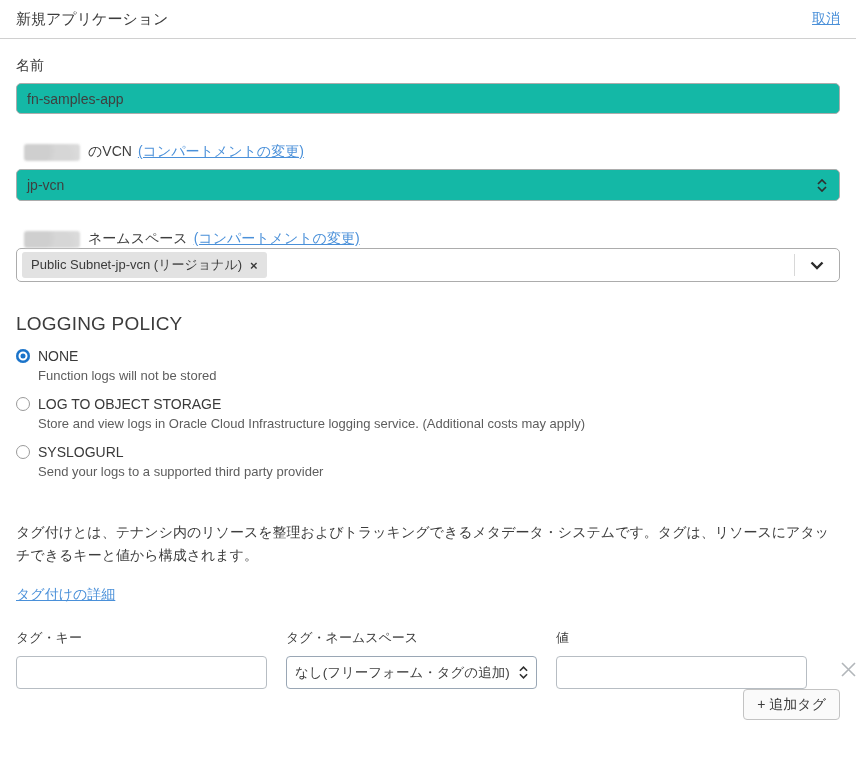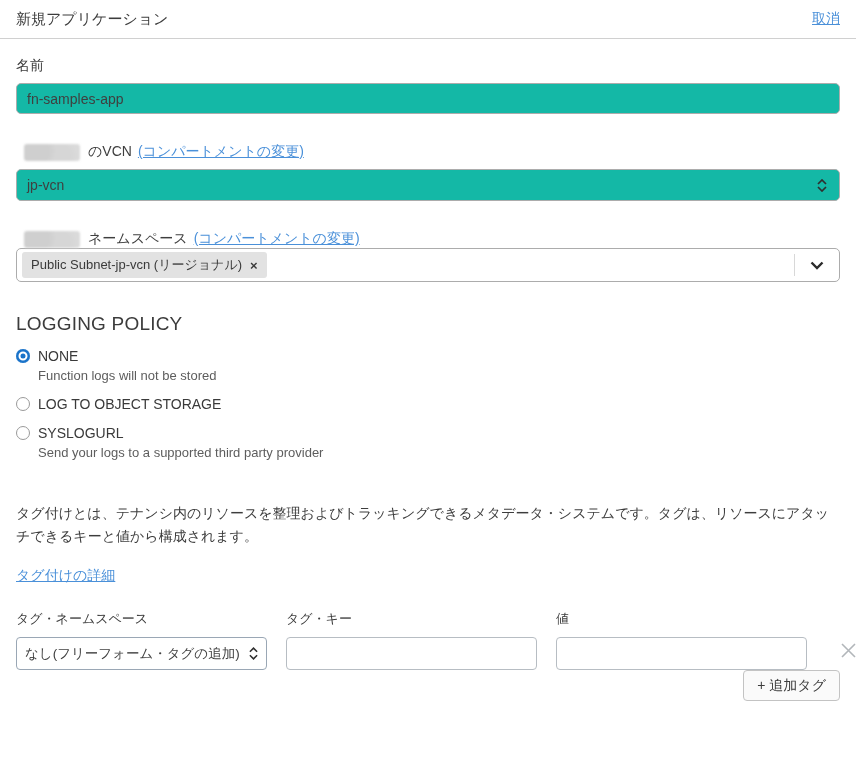--- a/index.html
+++ b/index.html
@@ -122,49 +122,50 @@
   <div class="radio-row">
     <span class="radio selected"></span>
     <span class="radio-label">NONE</span>
   </div>
   <div class="radio-desc">Function logs will not be stored</div>
 
   <div class="radio-row">
     <span class="radio"></span>
     <span class="radio-label">LOG TO OBJECT STORAGE</span>
   </div>
+  <div class="radio-desc">Store and view logs in Oracle Cloud Infrastructure logging service. (Additional costs may apply)</div>
 
   <div class="radio-row">
     <span class="radio"></span>
     <span class="radio-label">SYSLOGURL</span>
   </div>
   <div class="radio-desc">Send your logs to a supported third party provider</div>
 
   
   <div class="tag-intro">タグ付けとは、テナンシ内のリソースを整理およびトラッキングできるメタデータ・システムです。タグは、リソースにアタッチできるキーと値から構成されます。</div>
   <a class="link tag-details">タグ付けの詳細</a>
 
   <div class="tag-grid">
     <div class="tag-col">
+      <div class="tag-col-label">タグ・キー</div>
+      <input class="tag-input" type="text" value="" style="">
+    </div>
+    <div class="tag-col">
       <div class="tag-col-label">タグ・ネームスペース</div>
       <div class="tag-select">
         <span>なし(フリーフォーム・タグの追加)</span>
         <span class="stepper">
           <svg width="9" height="6" viewBox="0 0 10 6">
               <path d="M1 5 L5 1 L9 5" fill="none" stroke="#2f2f2f" stroke-width="1.7"></path>
             </svg>
           <svg width="9" height="6" viewBox="0 0 10 6">
               <path d="M1 1 L5 5 L9 1" fill="none" stroke="#2f2f2f" stroke-width="1.7"></path>
             </svg>
         </span>
       </div>
-    </div>
-    <div class="tag-col">
-      <div class="tag-col-label">タグ・キー</div>
-      <input class="tag-input" type="text" value="" style="">
     </div>
     <div class="tag-col">
       <div class="tag-col-label">値</div>
       <input class="tag-input" type="text" value="" style="">
     </div>
     <span class="row-remove">
       <svg width="21" height="21" viewBox="0 0 21 21">
           <path d="M4 4 L17 17 M17 4 L4 17" stroke="#b2b6ba" stroke-width="1.6"></path>
         </svg>
     </span>

